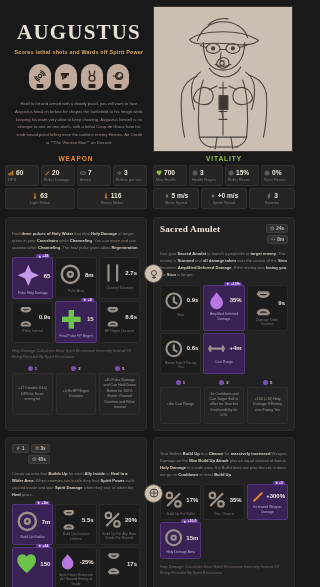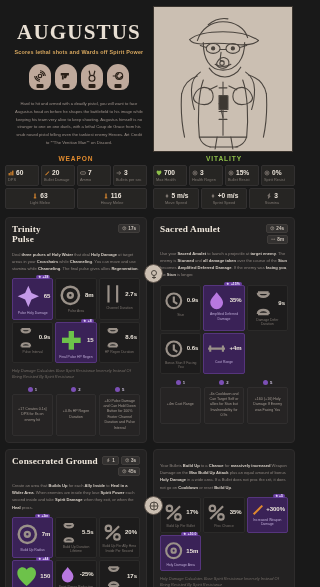--- a/index.html
+++ b/index.html
@@ -354,34 +354,20 @@
               <span class="stat-val">3</span>
             </div>
           <div class="stat-lbl">Stamina</div>
         </div>
       </div>
     </div>
   </div>
 
   <div class="grid" id="ability-grid">
       <div class="ability">
-        <div class="ab-head">
-          <div class="ab-name">Trinity<br>Pulse</div>
-          <div class="ab-badges">
-            <div class="badge-line">
-              <div class="badge">
-                <svg viewBox="0 0 10 10" fill="none" stroke="#bdb5ac" stroke-width="1.1">
-                  <circle cx="5" cy="5" r="3.6"></circle>
-                  <path d="M5 2.6V5l1.8 1.1"></path>
-                </svg>
-                <span>17s</span>
-              </div>
-            </div>
-          </div>
-        </div>
         <div class="ab-desc">Deal <b>three pulses of Holy Water</b> that deal <b>Holy Damage</b> at target areas in your <b>Crosshairs</b> while <b>Channeling</b>. You can move and use stamina while <b>Channeling</b>. The final pulse gives allies <b>Regeneration</b>.</div>
         <div class="ab-stats">
           <div class="abs hl">
             <div class="tag">
               <svg viewBox="0 0 10 10" fill="#efe6ff">
                 <path d="M5 1l1 2.6L9 4 6.7 5.8 7.4 9 5 7.3 2.6 9l.7-3.2L1 4l3-0.4z"></path>
               </svg>
               <span>+28</span>
             </div>
             <div class="abs-top">
@@ -577,21 +563,20 @@
           <div class="orb">
             <svg viewBox="0 0 24 24" fill="none" stroke="#3a342e" stroke-width="1.7">
               <circle cx="12" cy="10" r="5"></circle>
               <path d="M12 15v7M8 19h8"></path>
             </svg>
           </div>
         </div>
       </div>
       <div class="ability">
         <div class="ab-head">
-          <div class="ab-name">Consecrated Ground</div>
           <div class="ab-badges">
             <div class="badge-line">
               <div class="badge">
                 <svg viewBox="0 0 10 10" fill="none" stroke="#bdb5ac" stroke-width="1.1">
                   <path d="M6 1L3 5h2L4 9l3-4H5z"></path>
                 </svg>
                 <span>1</span>
               </div>
               <div class="badge">
                 <svg viewBox="0 0 10 10" fill="none" stroke="#bdb5ac" stroke-width="1.1">

